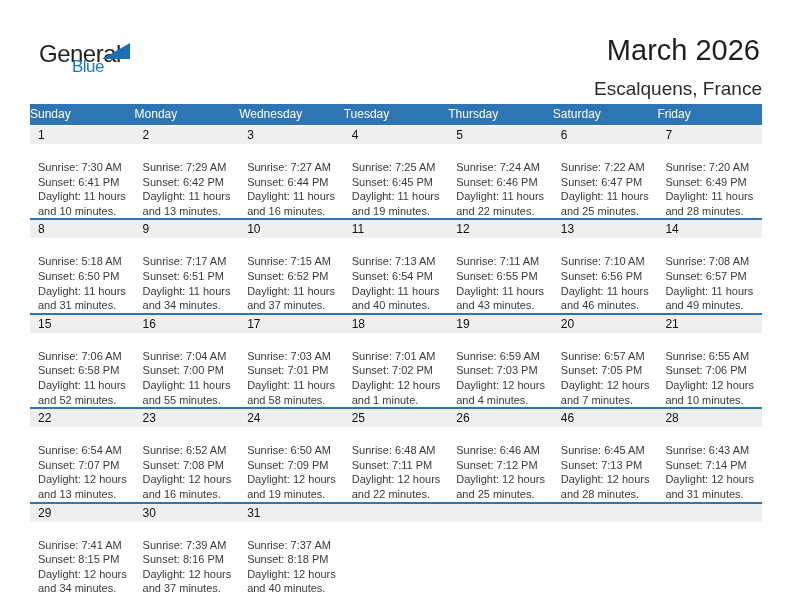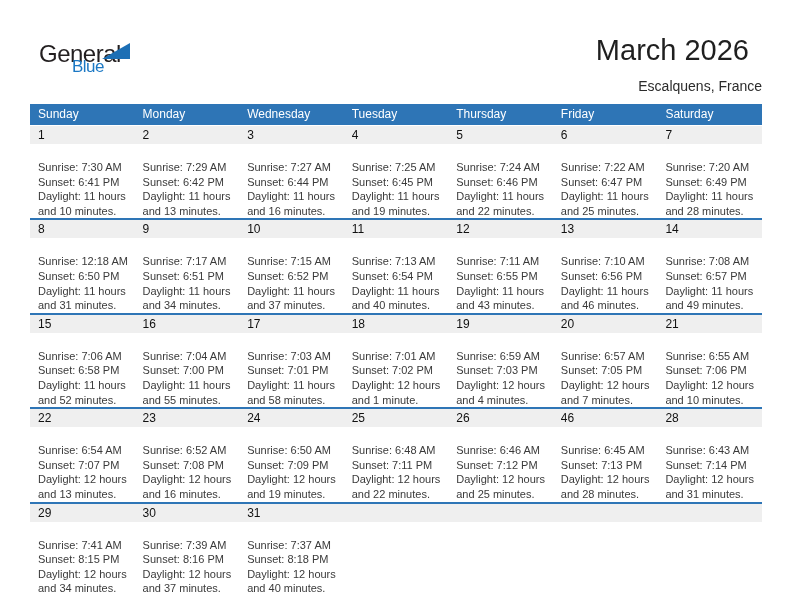--- a/index.html
+++ b/index.html
@@ -10,30 +10,30 @@
   
   .logo { position: absolute; left: 30px; top: 40px; width: 120px; height: 48px; }
   .logo-general { position: absolute; left: 9px; top: 0; font-size: 24px; color: #231f20;
     letter-spacing: -0.5px; }
   .logo-triangle { position: absolute; left: 72px; top: 3px; width: 28px; height: 16px;
     background: #1c6fb5; clip-path: polygon(0 100%, 100% 0, 100% 100%); }
   .logo-blue { position: absolute; left: 42px; top: 17px; font-size: 17px; color: #1b78c4;
     letter-spacing: -0.5px; }
 
   
-  .title { position: absolute; top: 34px; right: 43px; font-size: 29px; color: #1f1f1f;
+  .title { position: absolute; top: 34px; right: 32px; font-size: 29px; color: #1f1f1f;
     text-align: right; }
-  .subtitle { position: absolute; top: 78px; right: 30px; font-size: 14px; color: #2b2b2b;
+  .subtitle { position: absolute; top: 78px; right: 30px; font-size: 19px; color: #2b2b2b;
     text-align: right; }
 
   
   .calendar { position: absolute; left: 30px; top: 104px; width: 732px; }
   .weekday-header { display: flex; height: 21px; background: #2e75b6; }
   .weekday-cell { width: 14.2857%; color: #ffffff; font-size: 12px; line-height: 21px;
-    padding-left: 8px; white-space: nowrap; overflow: hidden; }
+    white-space: nowrap; overflow: hidden; }
 
   .week-row { display: flex; min-height: 87px; border-top: 2px solid #2e75b6; }
   .week-row.first { border-top: none; margin-top: 1px; min-height: 88px; }
 
   .day-cell { width: 14.2857%; }
   .day-number { height: 18px; line-height: 18px; background: #efefef; padding-left: 8px;
     font-size: 12px; color: #111111; }
   .day-info { padding: 16px 4px 0 8px; }
   .info-line { font-size: 11px; line-height: 14.6px; color: #3a3a3a; white-space: nowrap; }
 </style>
@@ -51,22 +51,22 @@
   <div class="title">March 2026</div>
   <div class="subtitle">Escalquens, France</div>
 
   <div class="calendar">
     <div class="weekday-header">
       <div class="weekday-cell">Sunday</div>
       <div class="weekday-cell">Monday</div>
       <div class="weekday-cell">Wednesday</div>
       <div class="weekday-cell">Tuesday</div>
       <div class="weekday-cell">Thursday</div>
+      <div class="weekday-cell">Saturday</div>
       <div class="weekday-cell">Friday</div>
-      <div class="weekday-cell">Saturday</div>
     </div>
     <div>
         <div class="week-row first">
           <div class="day-cell">
             <div class="day-number">1</div>
             <div class="day-info">
               <div class="info-line">Sunrise: 7:30 AM</div>
               <div class="info-line">Sunset: 6:41 PM</div>
               <div class="info-line">Daylight: 11 hours</div>
               <div class="info-line">and 10 minutes.</div>
@@ -124,21 +124,21 @@
               <div class="info-line">Sunset: 6:49 PM</div>
               <div class="info-line">Daylight: 11 hours</div>
               <div class="info-line">and 28 minutes.</div>
             </div>
           </div>
         </div>
         <div class="week-row">
           <div class="day-cell">
             <div class="day-number">8</div>
             <div class="day-info">
-              <div class="info-line">Sunrise: 12:18 AM</div>
+              <div class="info-line">Sunrise: 5:18 AM</div>
               <div class="info-line">Sunset: 6:50 PM</div>
               <div class="info-line">Daylight: 11 hours</div>
               <div class="info-line">and 31 minutes.</div>
             </div>
           </div>
           <div class="day-cell">
             <div class="day-number">9</div>
             <div class="day-info">
               <div class="info-line">Sunrise: 7:17 AM</div>
               <div class="info-line">Sunset: 6:51 PM</div>

